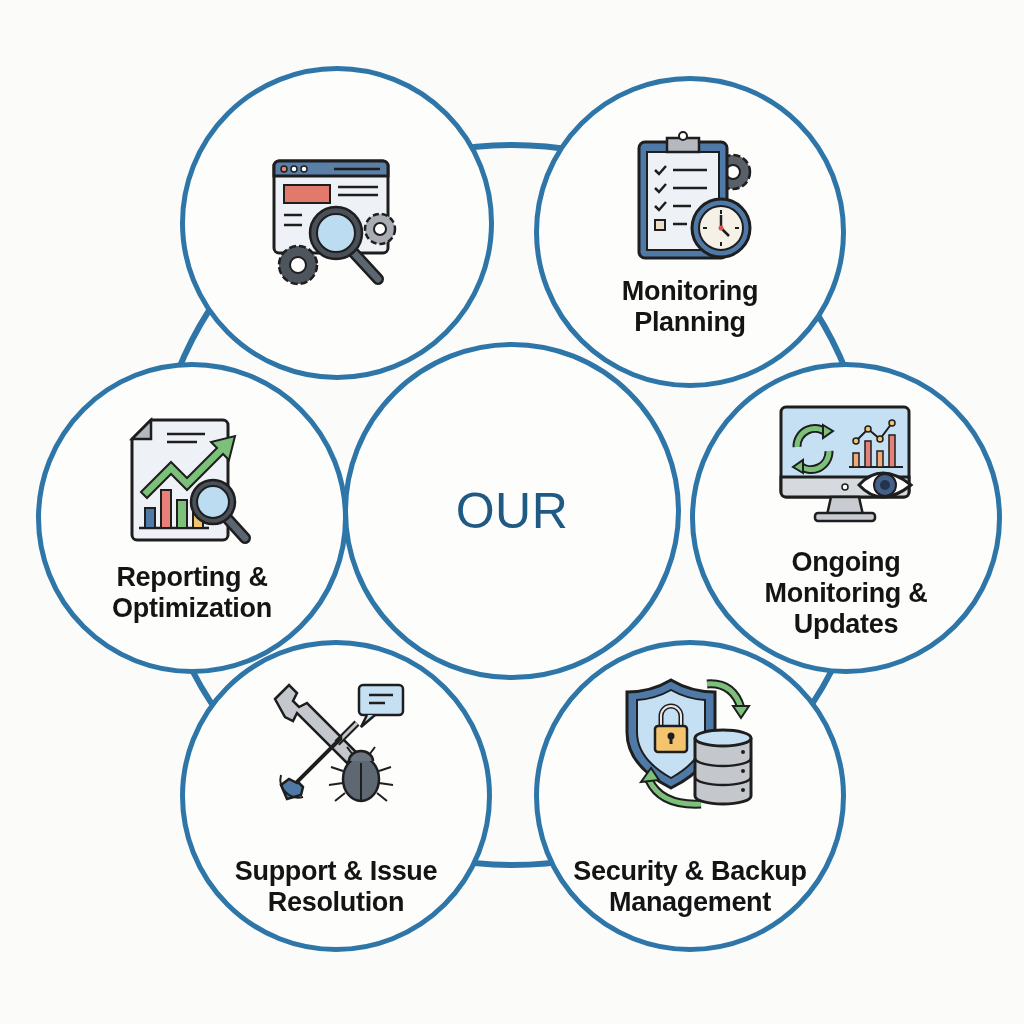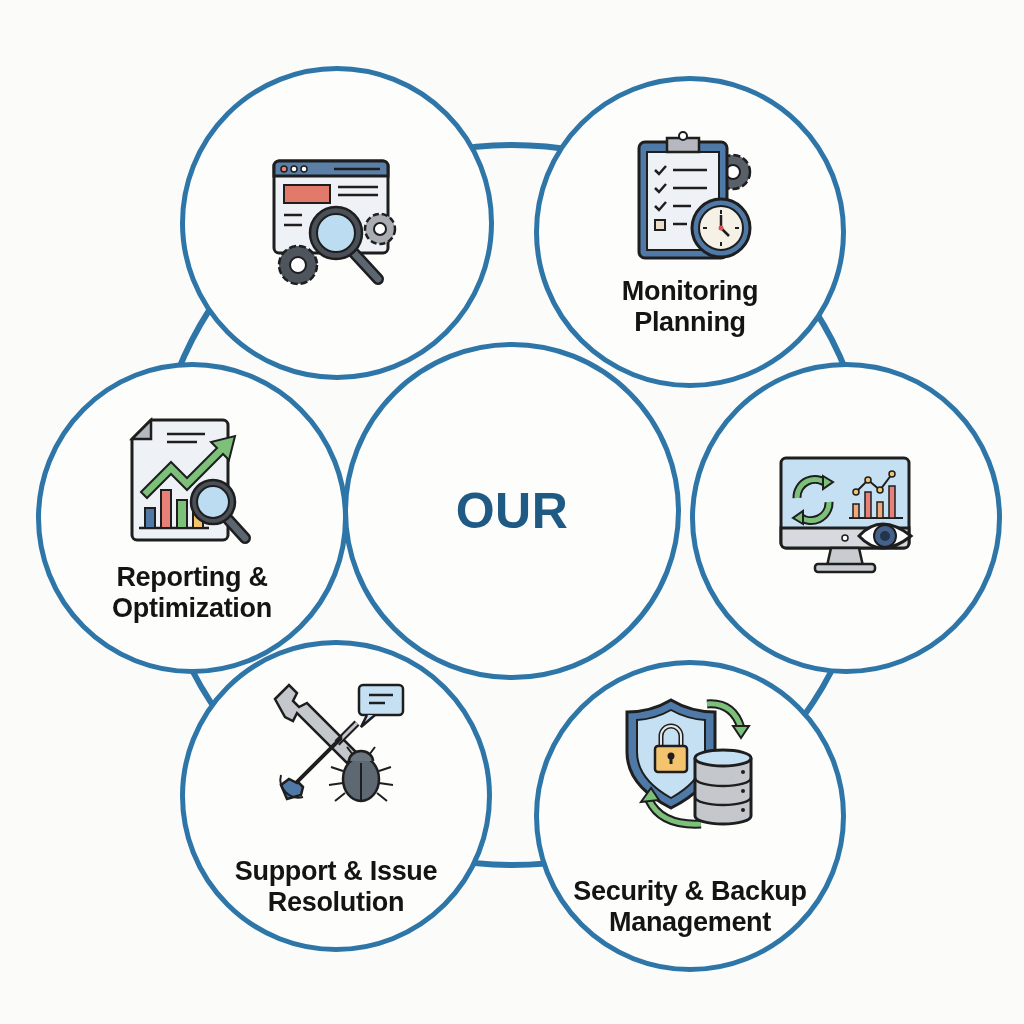--- a/index.html
+++ b/index.html
@@ -37,21 +37,21 @@
     position: absolute;
     border-radius: 50%;
     background: #fdfdfc;
     border: 5px solid #2e75a8;
     box-sizing: border-box;
     display: flex; flex-direction: column;
     align-items: center; justify-content: center;
   }
   .center .title {
     color: #1f5a85;
-    font-weight: bold;
+    font-weight: normal;
     font-size: 50px;
     line-height: 56px;
     text-align: right;
     letter-spacing: 0.5px;
   }
 </style>
 </head>
 <body>
 
 <svg id="ring" width="1024" height="1024">
@@ -141,23 +141,26 @@
     <rect x="118" y="38" width="6" height="32" fill="#e8807a" stroke="#1e1e1e" stroke-width="1.5"></rect>
     <polyline points="85,44 97,32 109,42 121,26" fill="none" stroke="#1e1e1e" stroke-width="2"></polyline>
     <circle cx="85" cy="44" r="3" fill="#f3c46d" stroke="#1e1e1e" stroke-width="1.5"></circle>
     <circle cx="97" cy="32" r="3" fill="#f3c46d" stroke="#1e1e1e" stroke-width="1.5"></circle>
     <circle cx="109" cy="42" r="3" fill="#f3c46d" stroke="#1e1e1e" stroke-width="1.5"></circle>
     <circle cx="121" cy="26" r="3" fill="#f3c46d" stroke="#1e1e1e" stroke-width="1.5"></circle>
     <path d="M88 88 q22 -24 52 0 q-30 24 -52 0z" fill="#fff" stroke="#1e1e1e" stroke-width="3"></path>
     <circle cx="114" cy="88" r="11" fill="#45618a" stroke="#1e1e1e" stroke-width="2"></circle>
     <circle cx="114" cy="88" r="5" fill="#23344d"></circle>
   </svg>
-</div>
-
-<div class="node" style="left:534px; top:660px; width:312px; height:312px;gap:32px;">
+  <div class="label">Ongoing
+Monitoring &amp;
+Updates</div>
+</div>
+
+<div class="node" style="left:534px; top:640px; width:312px; height:312px;gap:32px;">
   <svg class="icon" viewBox="0 0 150 140">
     <path d="M56 6 q20 12 44 12 v40 q0 34 -44 56 q-44 -22 -44 -56 v-40 q24 0 44 -12z" fill="#4f79a6" stroke="#1e1e1e" stroke-width="3"></path>
     <path d="M56 16 q16 9 34 10 v32 q0 27 -34 46 q-34 -19 -34 -46 v-32 q18 -1 34 -10z" fill="#c5e0f2" stroke="#1e1e1e" stroke-width="2"></path>
     <path d="M46 52 v-10 a10 10 0 0 1 20 0 v10" fill="none" stroke="#1e1e1e" stroke-width="5"></path>
     <path d="M46 52 v-10 a10 10 0 0 1 20 0 v10" fill="none" stroke="#e8e8e8" stroke-width="2"></path>
     <rect x="40" y="52" width="32" height="26" rx="3" fill="#f3c46d" stroke="#1e1e1e" stroke-width="2.5"></rect>
     <circle cx="56" cy="62" r="3.5" fill="#1e1e1e"></circle>
     <rect x="54.5" y="62" width="3" height="8" fill="#1e1e1e"></rect>
     <path d="M92 10 q26 -2 34 24" fill="none" stroke="#1e1e1e" stroke-width="9"></path>
     <path d="M92 10 q26 -2 34 24" fill="none" stroke="#7cc07a" stroke-width="5"></path>

